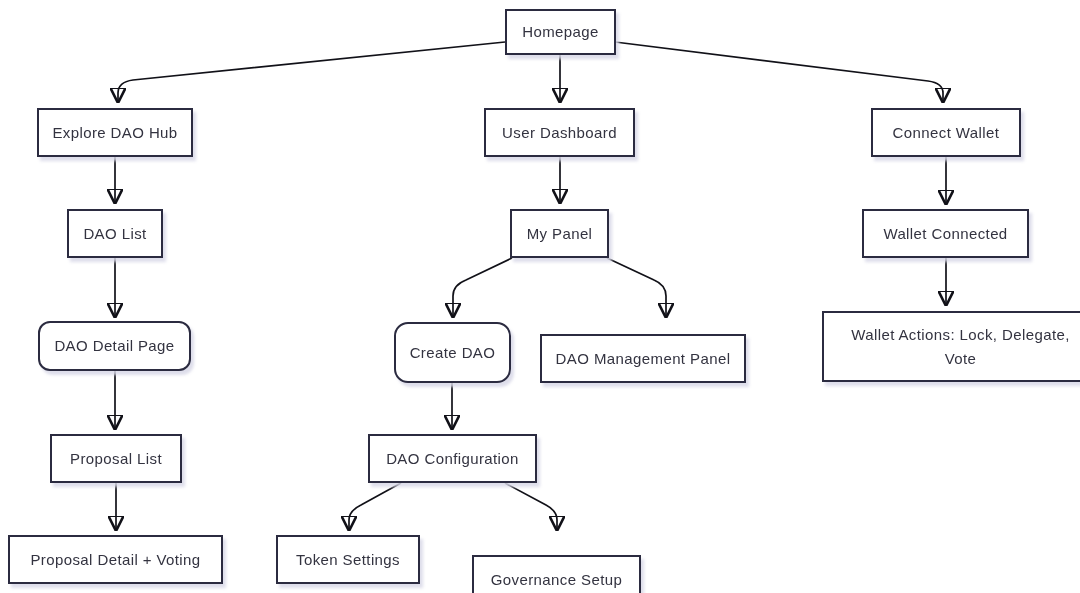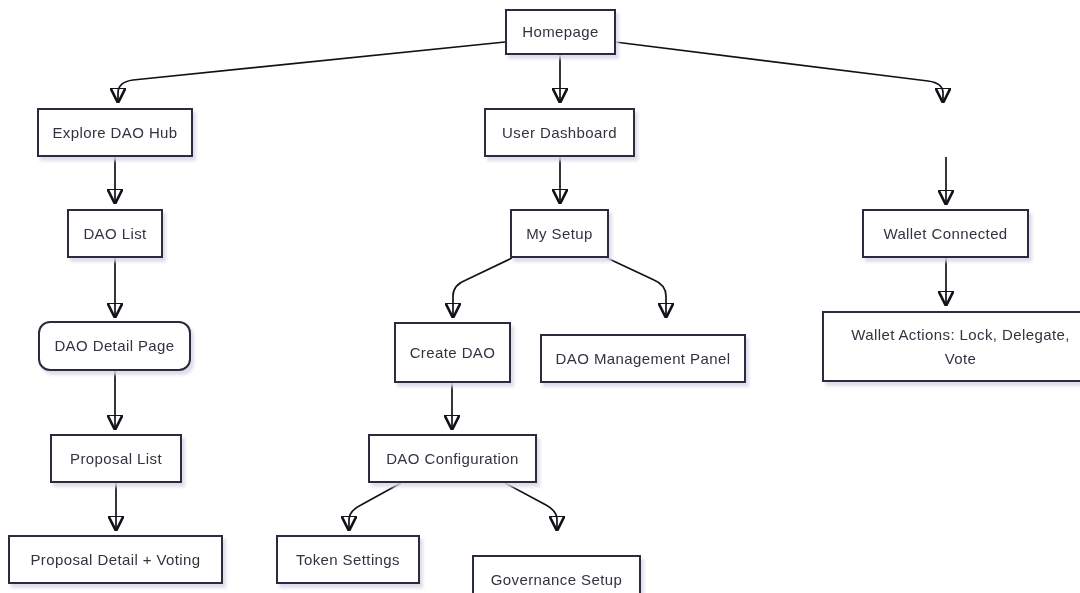--- a/index.html
+++ b/index.html
@@ -69,25 +69,26 @@
     <path d="M452 370 L452 427" marker-end="url(#arrow)"></path>
     <path d="M401 483 L361 505 Q349 511 349 520 L349 528" marker-end="url(#arrow)"></path>
     <path d="M505 483 L546 505 Q557 511 557 520 L557 528" marker-end="url(#arrow)"></path>
     <path d="M946 157 L946 202" marker-end="url(#arrow)"></path>
     <path d="M946 258 L946 303" marker-end="url(#arrow)"></path>
   </svg>
 
   <div class="node" style="left:505px; top:9px;  width:111px; height:46px;">Homepage</div>
   <div class="node" style="left:37px;  top:108px; width:156px; height:49px;text-align:right;">Explore DAO Hub</div>
   <div class="node" style="left:484px; top:108px; width:151px; height:49px;">User Dashboard</div>
+  <div class="node" style="left:871px; top:108px; width:150px; height:49px;">Connect Wallet</div>
   <div class="node" style="left:67px;  top:209px; width:96px;  height:49px;">DAO List</div>
-  <div class="node" style="left:510px; top:209px; width:99px;  height:49px;">My Setup</div>
+  <div class="node" style="left:510px; top:209px; width:99px;  height:49px;">My Panel</div>
   <div class="node" style="left:862px; top:209px; width:167px; height:49px;">Wallet Connected</div>
   <div class="node" style="left:38px;  top:321px; width:153px; height:50px;border-radius:12px;">DAO Detail Page</div>
-  <div class="node" style="left:394px; top:322px; width:117px; height:61px;">Create DAO</div>
+  <div class="node" style="left:394px; top:322px; width:117px; height:61px;border-radius:14px;">Create DAO</div>
   <div class="node" style="left:540px; top:322px; width:206px; height:49px;margin-top:12px;">DAO Management Panel</div>
   <div class="node" style="left:822px; top:311px; width:277px; height:71px;">Wallet Actions: Lock, Delegate, Vote</div>
   <div class="node" style="left:50px;  top:434px; width:132px; height:49px;text-align:right;">Proposal List</div>
   <div class="node" style="left:368px; top:434px; width:169px; height:49px;">DAO Configuration</div>
   <div class="node" style="left:8px;   top:535px; width:215px; height:49px;">Proposal Detail + Voting</div>
   <div class="node" style="left:276px; top:535px; width:144px; height:49px;">Token Settings</div>
   <div class="node" style="left:472px; top:535px; width:169px; height:49px;margin-top:20px;">Governance Setup</div>
 
 </div>
 

